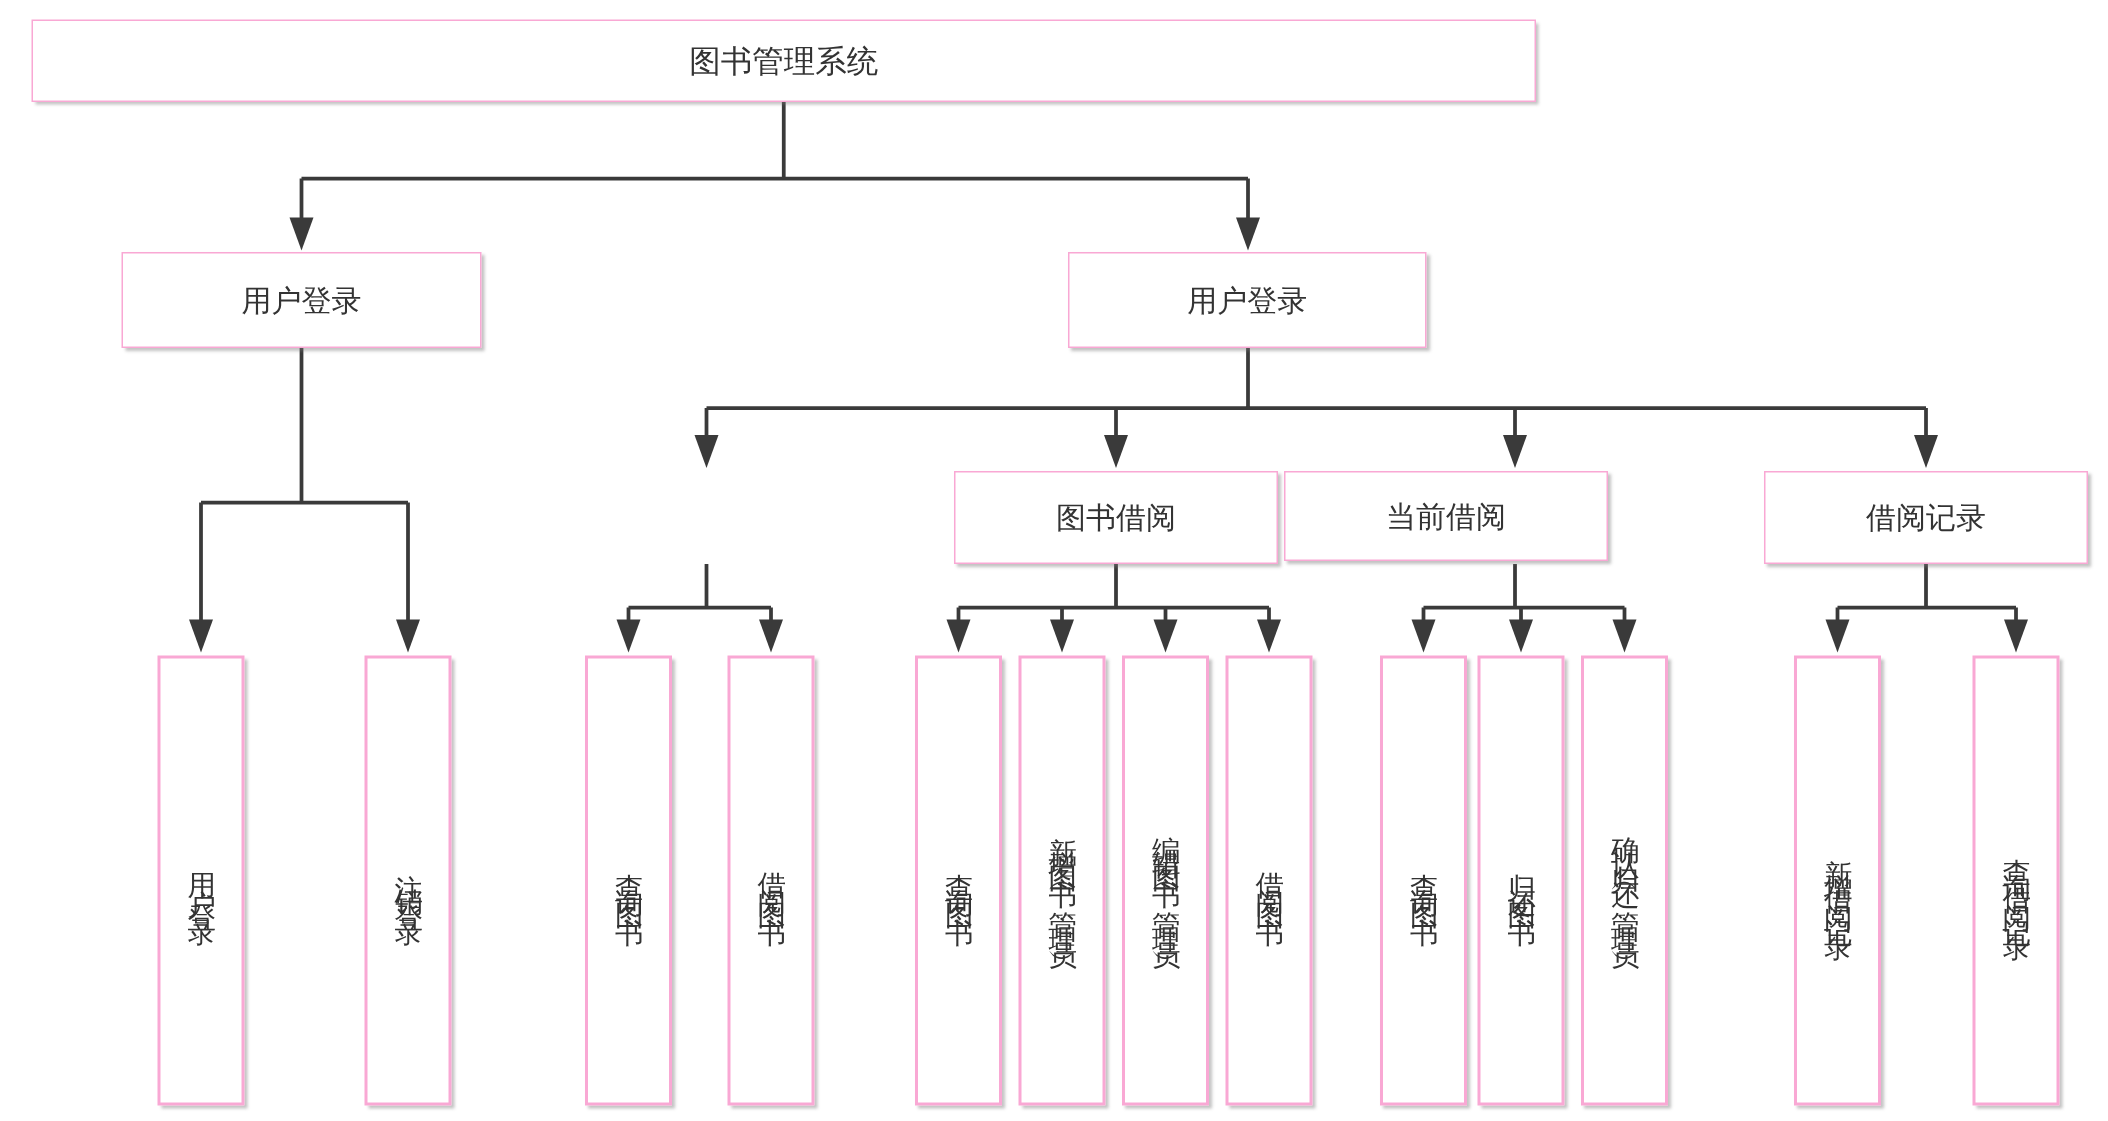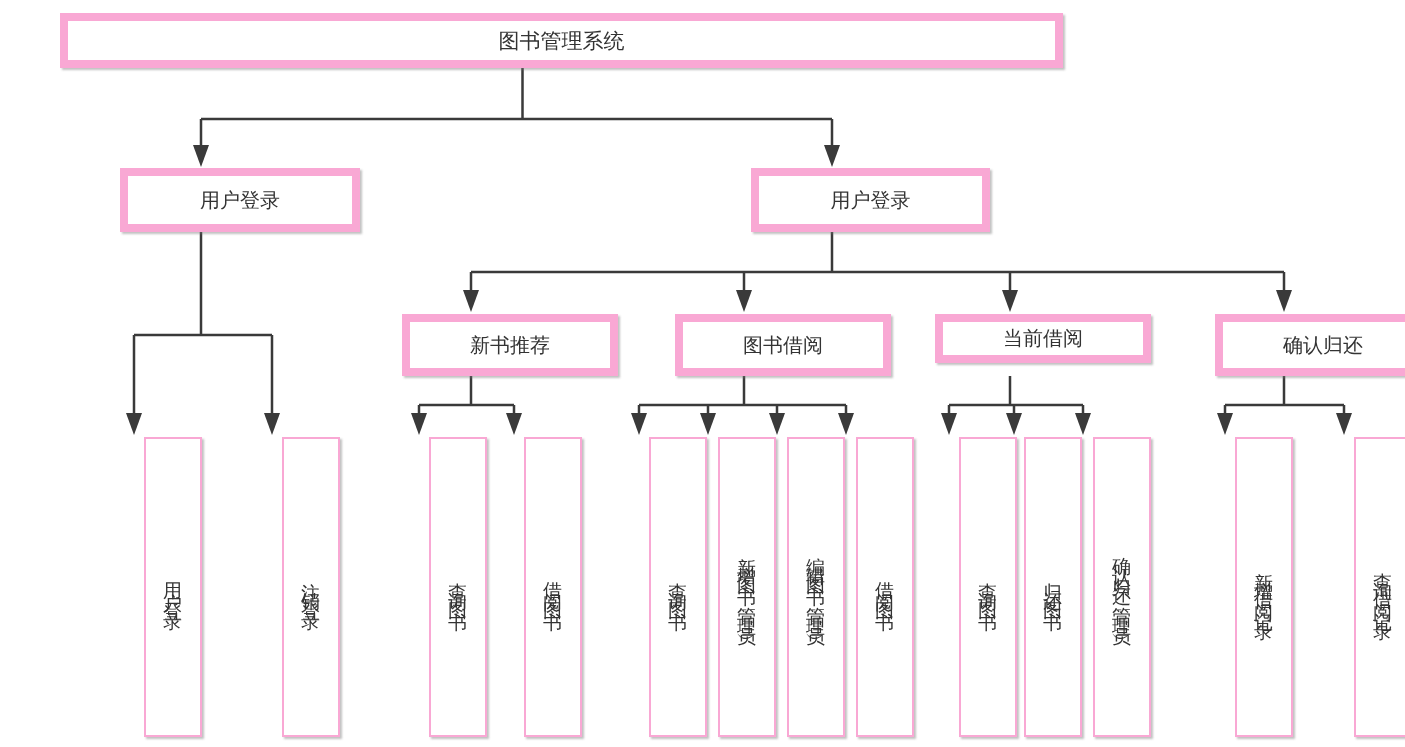--- a/index.html
+++ b/index.html
@@ -28,30 +28,29 @@
     stroke-width: 2.5;
   }
   .connectors polygon {
     fill: #3a3a3a;
     stroke: none;
   }
   .node {
     position: absolute;
     box-sizing: border-box;
     background: #ffffff;
-    border: 8px solid #f9a8d4;
+    border: 1px solid #f9a8d4;
     box-shadow: 2px 2px 2px rgba(120,120,120,0.45);
     display: flex;
     align-items: center;
     justify-content: center;
     color: #333333;
     font-size: 20px;
     text-align: center;
     white-space: nowrap;
-    margin-left: 39px;
   }
   .node.root  { font-size: 21px; }
   .node.leaf {
     border-width: 2.5px;
     writing-mode: vertical-rl;
     text-orientation: mixed;
     font-size: 19px;
     letter-spacing: 10px;
     white-space: normal;
     line-height: 1;
@@ -120,24 +119,23 @@
       <polygon points="1217,413 1233,413 1225,435"></polygon>
       <polygon points="1336,413 1352,413 1344,435"></polygon>
     </g>
   </svg>
 
   <div class="node root" style="left:21px; top:13px; width:1003px; height:55px;">图书管理系统</div>
 
   <div class="node" style="left:81px; top:168px; width:240px; height:64px;">用户登录</div>
   <div class="node" style="left:712px; top:168px; width:239px; height:64px;">用户登录</div>
 
-  <div class="node" style="left:363px; top:314px; width:216px; height:62px;">新书推荐</div>
   <div class="node" style="left:636px; top:314px; width:216px; height:62px;">图书借阅</div>
-  <div class="node" style="left:896px; top:314px; width:216px; height:49px;">当前借阅</div>
-  <div class="node" style="left:1176px; top:314px; width:216px; height:62px;">确认归还</div>
+  <div class="node" style="left:856px; top:314px; width:216px; height:60px;">当前借阅</div>
+  <div class="node" style="left:1176px; top:314px; width:216px; height:62px;">借阅记录</div>
 
   <div class="node leaf" style="left:105px; top:437px; width:58px; height:300px;">用户登录</div>
   <div class="node leaf" style="left:243px; top:437px; width:58px; height:300px;">注销登录</div>
 
   <div class="node leaf" style="left:390px; top:437px; width:58px; height:300px;">查询图书</div>
   <div class="node leaf" style="left:485px; top:437px; width:58px; height:300px;">借阅图书</div>
 
   <div class="node leaf" style="left:610px; top:437px; width:58px; height:300px;">查询图书</div>
   <div class="node leaf" style="left:679px; top:437px; width:58px; height:300px;">新增图书（管理员）</div>
   <div class="node leaf" style="left:748px; top:437px; width:58px; height:300px;">编辑图书（管理员）</div>

